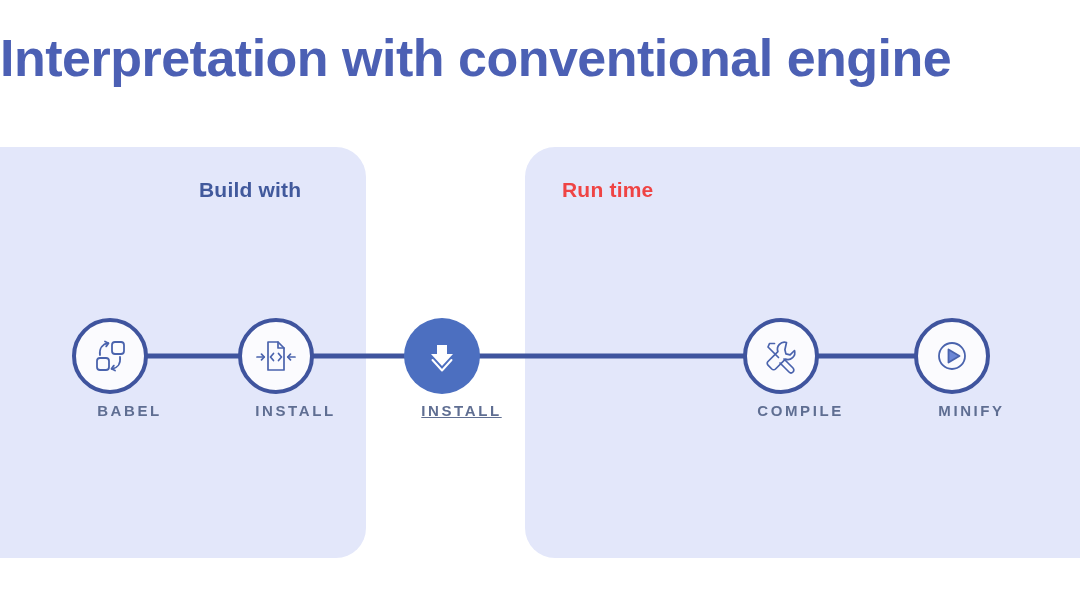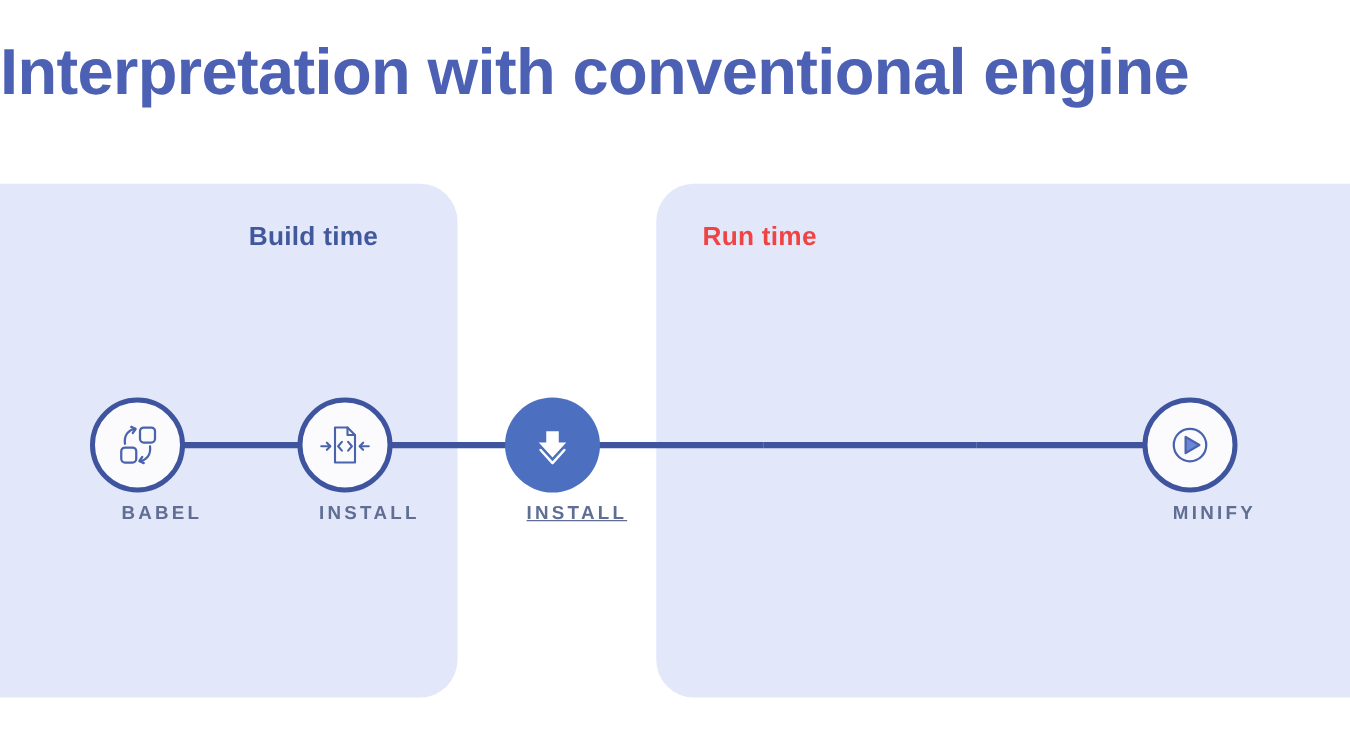--- a/index.html
+++ b/index.html
@@ -111,21 +111,21 @@
   .node.filled .node-label { color: #53638c; }
 </style>
 </head>
 <body>
 
 <div id="canvas">
 
   <div class="panel" id="panel-build" style="background: rgb(227, 231, 250);"></div>
   <div class="panel" id="panel-run" style="background: rgb(227, 231, 250);"></div>
 
-  <div class="panel-title" id="panel-build-title" style="color: rgb(65, 89, 156);">Build time</div>
+  <div class="panel-title" id="panel-build-title" style="color: rgb(65, 89, 156);">Build with</div>
   <div class="panel-title" id="panel-run-title" style="color: #ef4444;">Run time</div>
 
   <div id="title" style="color: rgb(76, 96, 180);">Interpretation with conventional engine</div>
 
   <svg id="pipeline" viewBox="0 0 1080 597" width="1080" height="597">
     <g id="connector-group" stroke="#3f549e" stroke-width="5" stroke-linecap="butt">
         <line x1="110" y1="356" x2="276" y2="356"></line>
         <line x1="276" y1="356" x2="442" y2="356"></line>
         <line x1="442" y1="356" x2="611" y2="356"></line>
         <line x1="611" y1="356" x2="781" y2="356"></line>
@@ -173,20 +173,32 @@
         <svg width="40" height="40" viewBox="0 0 40 40" fill="none" stroke="#ffffff" stroke-width="2" stroke-linecap="round" stroke-linejoin="round">
           <path d="M15 9 h10 v9 h6 l-11 12 l-11 -12 h6 z" fill="#ffffff" stroke="none"></path>
           <path d="M10.5 24 L20 34.5 L29.5 24"></path>
         </svg>
       </span>
     </div>
     <div class="node-label" style="color: rgb(95, 110, 146); text-decoration: underline;">INSTALL</div>
   </div>
 
 
+  <div class="node" id="node-4" style="left: 781px;">
+    <div class="disc" style="border-color: rgb(63, 84, 158);">
+      <span>
+        <svg width="42" height="42" viewBox="0 0 42 42" fill="none" stroke="#4a63ad" stroke-width="1.7" stroke-linecap="round" stroke-linejoin="round">
+          <path d="M26.5 7.5 a7 7 0 0 0 -8.6 9.1 L8 26.5 a2.6 2.6 0 0 0 0 3.7 l3.8 3.8 a2.6 2.6 0 0 0 3.7 0 l9.9 -9.9 a7 7 0 0 0 9.1 -8.6 l-4.4 4.4 l-4.2 -1 l-1 -4.2 z"></path>
+          <path d="M14.5 8.5 l-5 0 l-1.5 3.5 l10.5 10.5"></path>
+          <path d="M24 24 l9 9 a2.8 2.8 0 0 1 -4 4 l-9 -9"></path>
+        </svg>
+      </span>
+    </div>
+    <div class="node-label" style="color: rgb(95, 110, 146);">COMPILE</div>
+  </div>
 
   <div class="node" id="node-5" style="left: 952px;">
     <div class="disc" style="border-color: rgb(63, 84, 158);">
       <span>
         <svg width="42" height="42" viewBox="0 0 42 42" fill="none" stroke="#4a63ad" stroke-width="1.8" stroke-linecap="round" stroke-linejoin="round">
           <circle cx="21" cy="21" r="13"></circle>
           <path d="M17.5 14.5 L28.5 21 L17.5 27.5 z" fill="#6b86d6" stroke="#4a63ad"></path>
         </svg>
       </span>
     </div>

